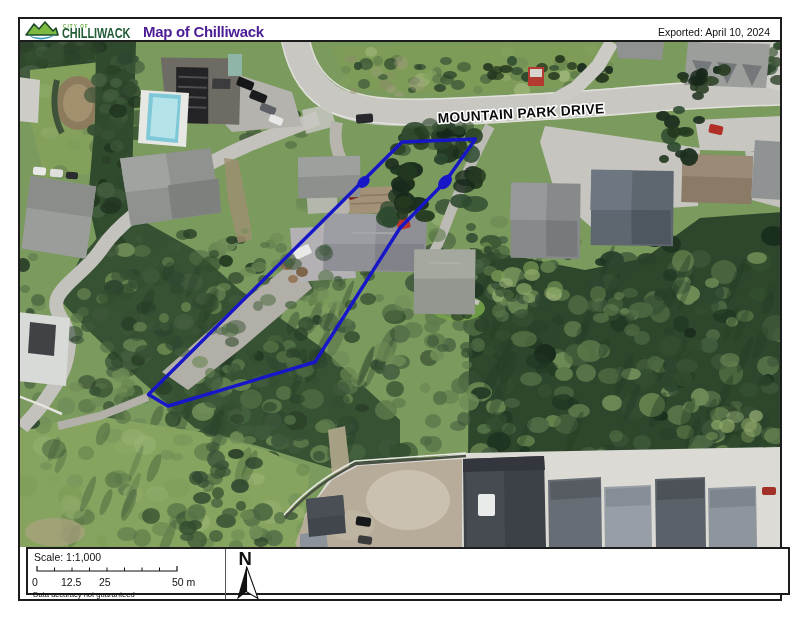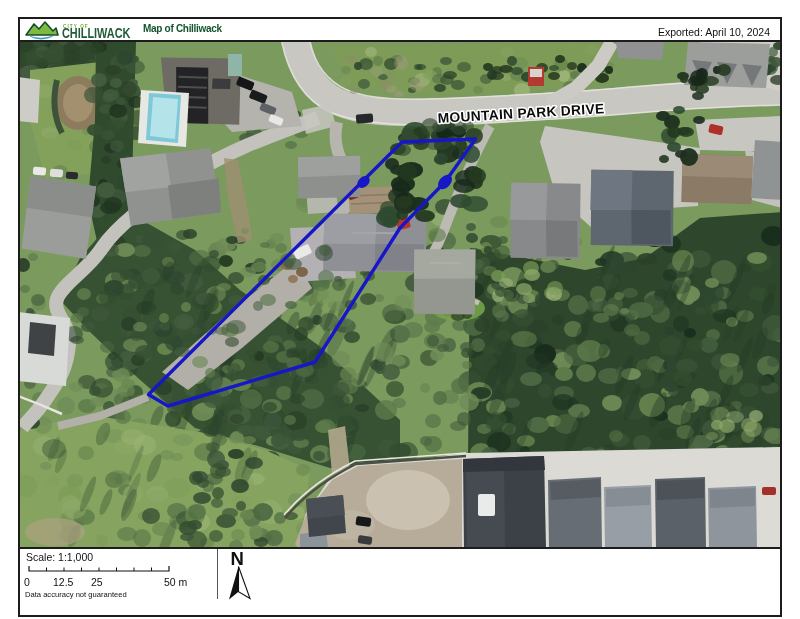--- a/index.html
+++ b/index.html
@@ -1453,26 +1453,26 @@
 
 <div class="abs" style="left:18px;top:17px;width:764px;height:25px;border:2px solid #1c1c1c;background:#fff;z-index:5">
 
 <svg class="abs" style="left:4px;top:1px" width="125" height="21" viewBox="0 0 125 21">
 <path d="M2,15 L10,4 L15,9 L21,2 L29,11 L32,8 L34,15 Z" fill="#7cba42" stroke="#1d4a2a" stroke-width="1.6" stroke-linejoin="round"></path>
 <path d="M4,15 Q17,21 33,14 Q26,19 17,19.5 Q9,19 4,15 Z" fill="#3e9fc0"></path>
 <text x="39" y="7.5" font-size="4.6" font-weight="bold" letter-spacing="1.1" fill="#6aaa3f">CITY OF</text>
 <text x="0" y="0" font-size="13.8" font-weight="bold" fill="#215c36" transform="translate(38,18) scale(0.79 1)">CHILLIWACK</text>
 </svg>
 
-<div class="abs" style="left:123px;top:4px;font-size:10px;font-weight:bold;letter-spacing:-0.3px;color:#14532d">Map of Chilliwack</div>
+<div class="abs" style="left:123px;top:4px;font-size:15px;font-weight:bold;letter-spacing:-0.3px;color:#4c1d95">Map of Chilliwack</div>
 
 <div class="abs" style="right:10px;top:7px;font-size:10.5px;color:#111">Exported: April 10, 2024</div>
 </div>
 
-<div class="abs" style="left:18px;top:547px;width:764px;height:70px;border:2px solid #1c1c1c;background:#fff;z-index:5">
+<div class="abs" style="left:26px;top:547px;width:764px;height:48px;border:2px solid #1c1c1c;background:#fff;z-index:5">
 
 <div class="abs" style="left:0;top:0;width:198px;height:50px;border-right:1px solid #555"></div>
 
 <div class="abs" style="left:6px;top:2px;font-size:10.5px;color:#111">Scale: 1:1,000</div>
 
 <svg class="abs" style="left:0;top:0" width="198" height="50" viewBox="0 0 198 50">
 <path d="M9,17 L9,22 L149,22 L149,17" fill="none" stroke="#111" stroke-width="1.2"></path>
 <path d="M26.5,18.5 L26.5,22 M44,18.5 L44,22 M61.5,18.5 L61.5,22 M79,18.5 L79,22 M96.5,18.5 L96.5,22 M114,18.5 L114,22 M131.5,18.5 L131.5,22" stroke="#111" stroke-width="1"></path>
 <text x="4" y="37" font-size="10.5" fill="#111">0</text>
 <text x="33" y="37" font-size="10.5" fill="#111">12.5</text>

